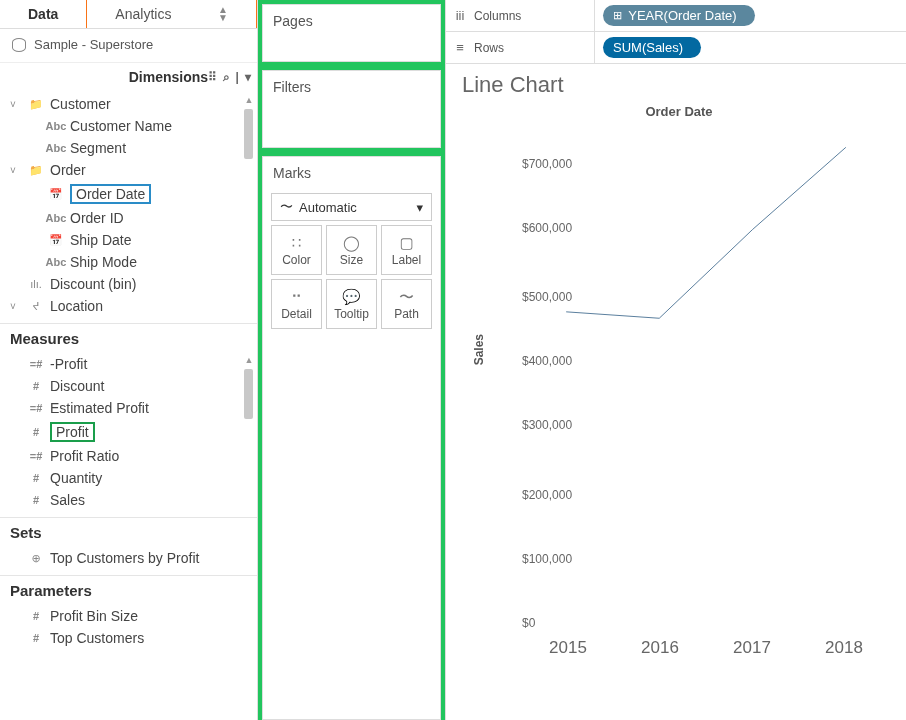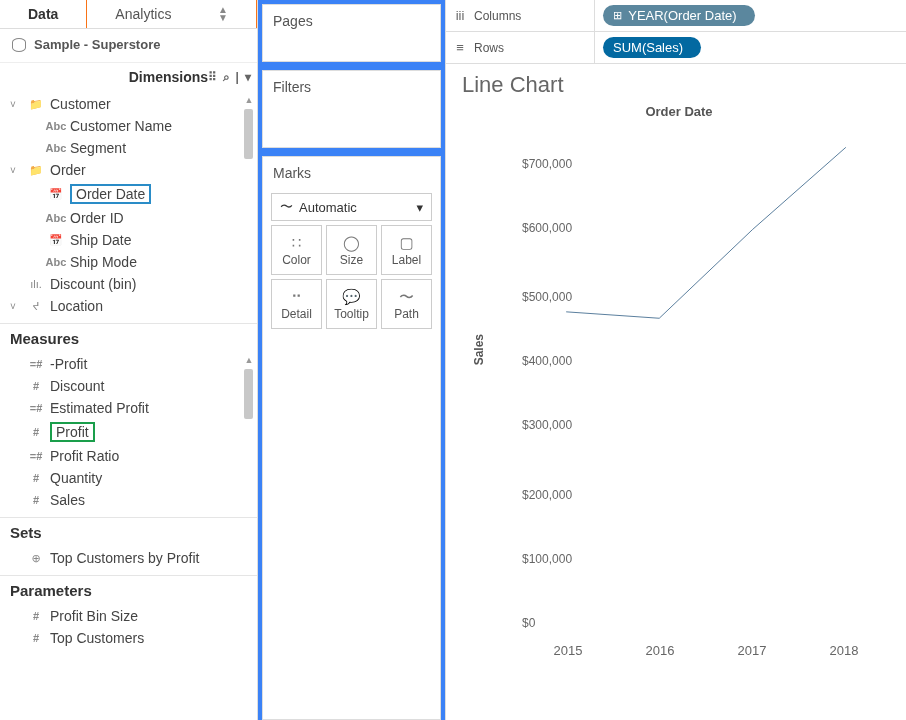--- a/index.html
+++ b/index.html
@@ -3,21 +3,21 @@
 <meta charset="utf-8">
 <style>
   *{box-sizing:border-box;margin:0;padding:0;font-family:"Segoe UI",Tahoma,sans-serif;}
   body{background:#fff;color:#333;font-size:13px;width:906px;height:720px;overflow:hidden;}
   .app{display:flex;height:100%;}
   .sidebar{width:258px;border-right:1px solid #ddd;display:flex;flex-direction:column;}
   .tabs{display:flex;border-bottom:1px solid #ddd;}
   .tab{padding:6px 28px;border-right:1px solid #f97316;font-size:14px;}
   .tab.active{font-weight:bold;}
   .tab.inactive{color:#555;flex:1;display:flex;justify-content:space-between;align-items:center;gap:20px;}
-  .source{display:flex;align-items:center;gap:8px;padding:8px 10px 10px 12px;border-bottom:1px solid #eee;color:#555;font-weight:bold;}
+  .source{display:flex;align-items:center;gap:8px;padding:8px 10px 10px 12px;border-bottom:1px solid #eee;color:#555;}
   .section-header{display:flex;justify-content:flex-end;align-items:center;padding:6px 6px 6px 10px;font-weight:bold;font-size:14px;color:#333;}
   .section-header .tools{display:flex;gap:6px;color:#666;font-size:12px;}
   .tree{position:relative;padding:2px 0 6px 0;font-size:14px;color:#444;flex:none;}
   .tree .row{display:flex;align-items:center;gap:6px;padding:3px 4px 3px 10px;white-space:nowrap;}
   .tree .row .icon{width:16px;display:inline-flex;justify-content:center;color:#888;font-size:11px;}
   .tree .indent1{padding-left:28px;}
   .tree .indent2{padding-left:48px;}
   .folder-icon{color:#777;}
   .abc{color:#7ca6c7;font-size:10px;font-weight:bold;}
   .cal{color:#7ca6c7;}
@@ -26,21 +26,21 @@
   .bar-icon{color:#7ca6c7;}
   .hier{color:#999;}
   .venn{color:#7aa8c8;}
   .chev{color:#888;font-size:10px;width:12px;display:inline-block;}
   .highlight-blue{border:2px solid #2a8cc7;padding:0 4px;}
   .highlight-green{border:2px solid #1a9e4b;padding:0 4px;}
   .meas-head,.sets-head,.params-head{font-weight:bold;font-size:15px;padding:6px 10px 4px;color:#333;border-top:1px solid #e5e5e5;}
   .scroll-hint{position:absolute;right:2px;top:4px;bottom:4px;width:12px;}
   .scroll-hint .arrow{font-size:9px;color:#999;text-align:center;}
   .scroll-hint .thumb{position:absolute;top:14px;width:9px;left:1px;height:50px;background:#c8c8c8;border-radius:2px;}
-  .midcol{width:188px;border-right:1px solid #ddd;background:#3b82f6;display:flex;flex-direction:column;}
+  .midcol{width:188px;border-right:1px solid #ddd;background:#22c55e;display:flex;flex-direction:column;}
   .shelf{border:1px solid #ddd;margin:4px;background:#fff;}
   .shelf-title{padding:8px 10px;color:#555;font-size:14px;}
   .shelf.pages{height:58px;}
   .shelf.filters{height:78px;}
   .shelf.marks{flex:1;margin-bottom:0;}
   .mark-type{margin:4px 8px;border:1px solid #ccc;display:flex;align-items:center;justify-content:space-between;padding:4px 8px;background:#fff;font-size:13px;}
   .mark-grid{display:grid;grid-template-columns:repeat(3,1fr);gap:4px;padding:0 8px 8px;}
   .mark-btn{border:1px solid #ccc;background:#fff;display:flex;flex-direction:column;align-items:center;justify-content:center;padding:4px 2px;font-size:12px;color:#555;height:50px;}
   .mark-btn .mi{height:20px;display:flex;align-items:center;justify-content:center;font-size:15px;color:#777;}
   .rightcol{flex:1;display:flex;flex-direction:column;}
@@ -53,21 +53,21 @@
   .pill.green{background:#0369a1;}
   .pill .pi{font-size:11px;}
   .chart-area{flex:1;padding:8px 10px;position:relative;}
   .chart-title{font-size:22px;color:#666;font-weight:300;margin:0 0 6px 6px;}
   .chart-box{position:relative;height:560px;margin-left:6px;}
   .xaxis-title{text-align:center;font-weight:bold;font-size:13px;color:#555;margin-bottom:6px;}
   .plot{position:absolute;left:60px;right:6px;top:30px;bottom:36px;}
   .ytick{position:absolute;left:0;font-size:12px;color:#666;transform:translateY(-50%);}
   .yaxis-label{position:absolute;left:-50px;top:50%;transform:rotate(-90deg) translateX(50%);transform-origin:left top;font-size:12px;font-weight:bold;color:#555;}
   svg.line{position:absolute;left:0;top:0;width:100%;height:100%;}
-  .xticks{position:absolute;left:60px;right:6px;bottom:6px;display:flex;justify-content:space-around;font-size:13px;color:#666;}
+  .xticks{position:absolute;left:60px;right:6px;bottom:6px;display:flex;justify-content:space-around;font-size:17px;color:#666;}
   .db-icon{width:14px;height:14px;position:relative;}
   .db-icon::before{content:"";position:absolute;inset:0;border:1px solid #888;border-radius:50%/30%;}
   .updown{font-size:10px;color:#888;line-height:8px;}
 </style>
 </head>
 <body>
 
 <div class="app">
 
   <div class="sidebar">

